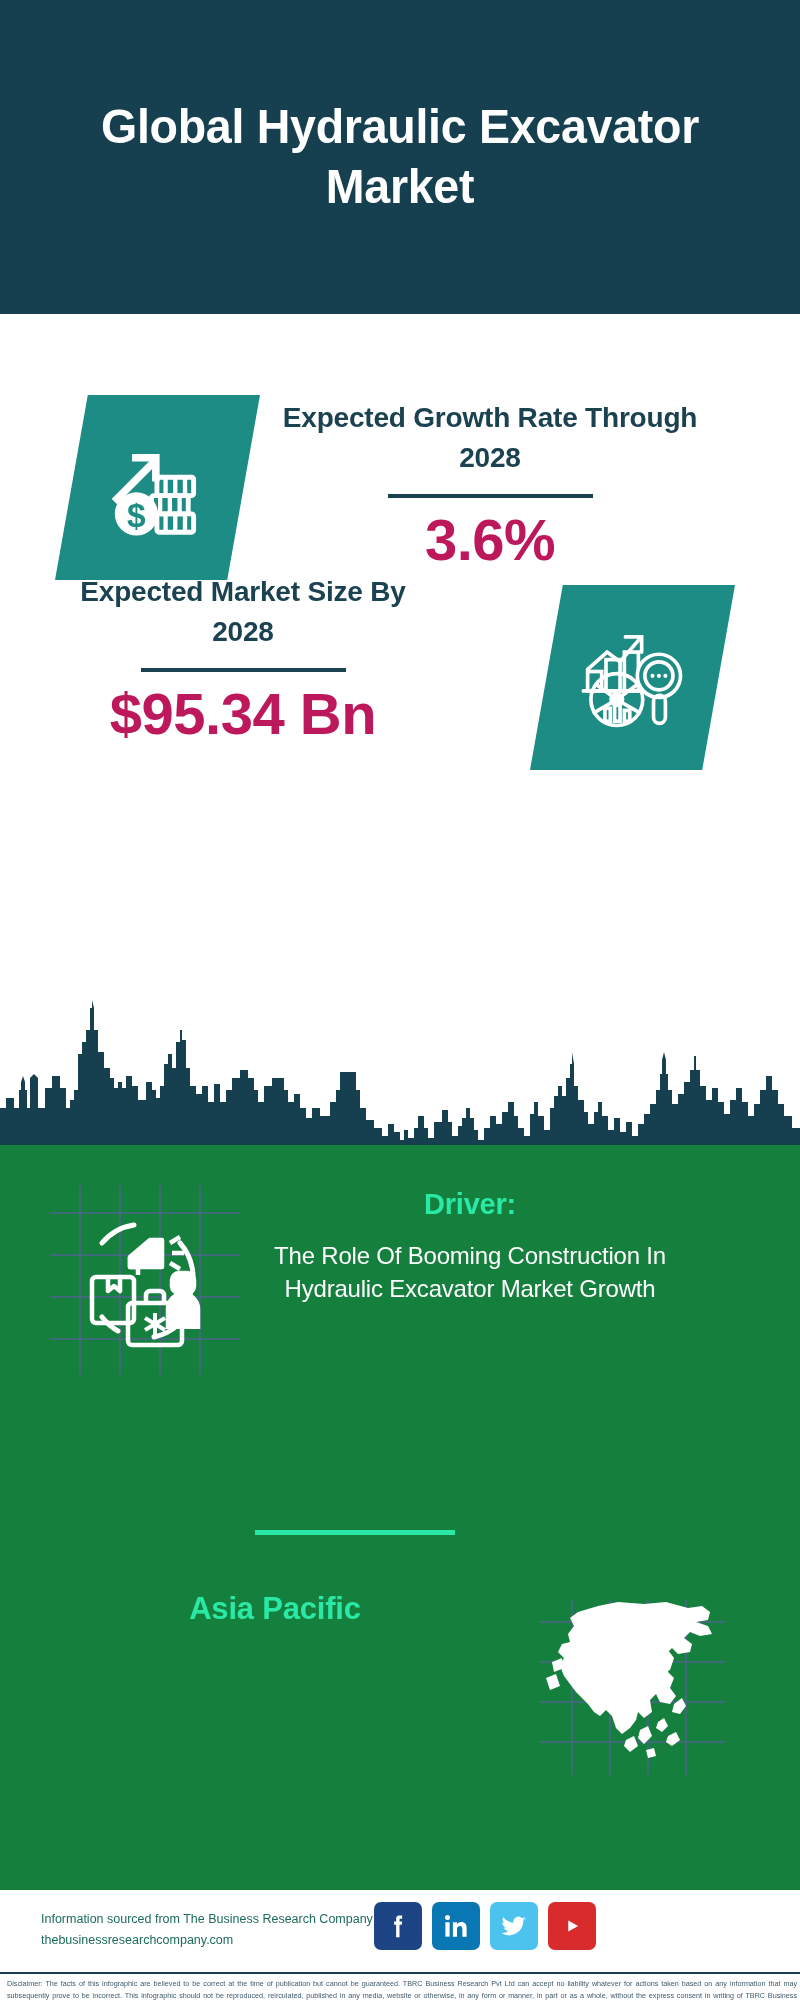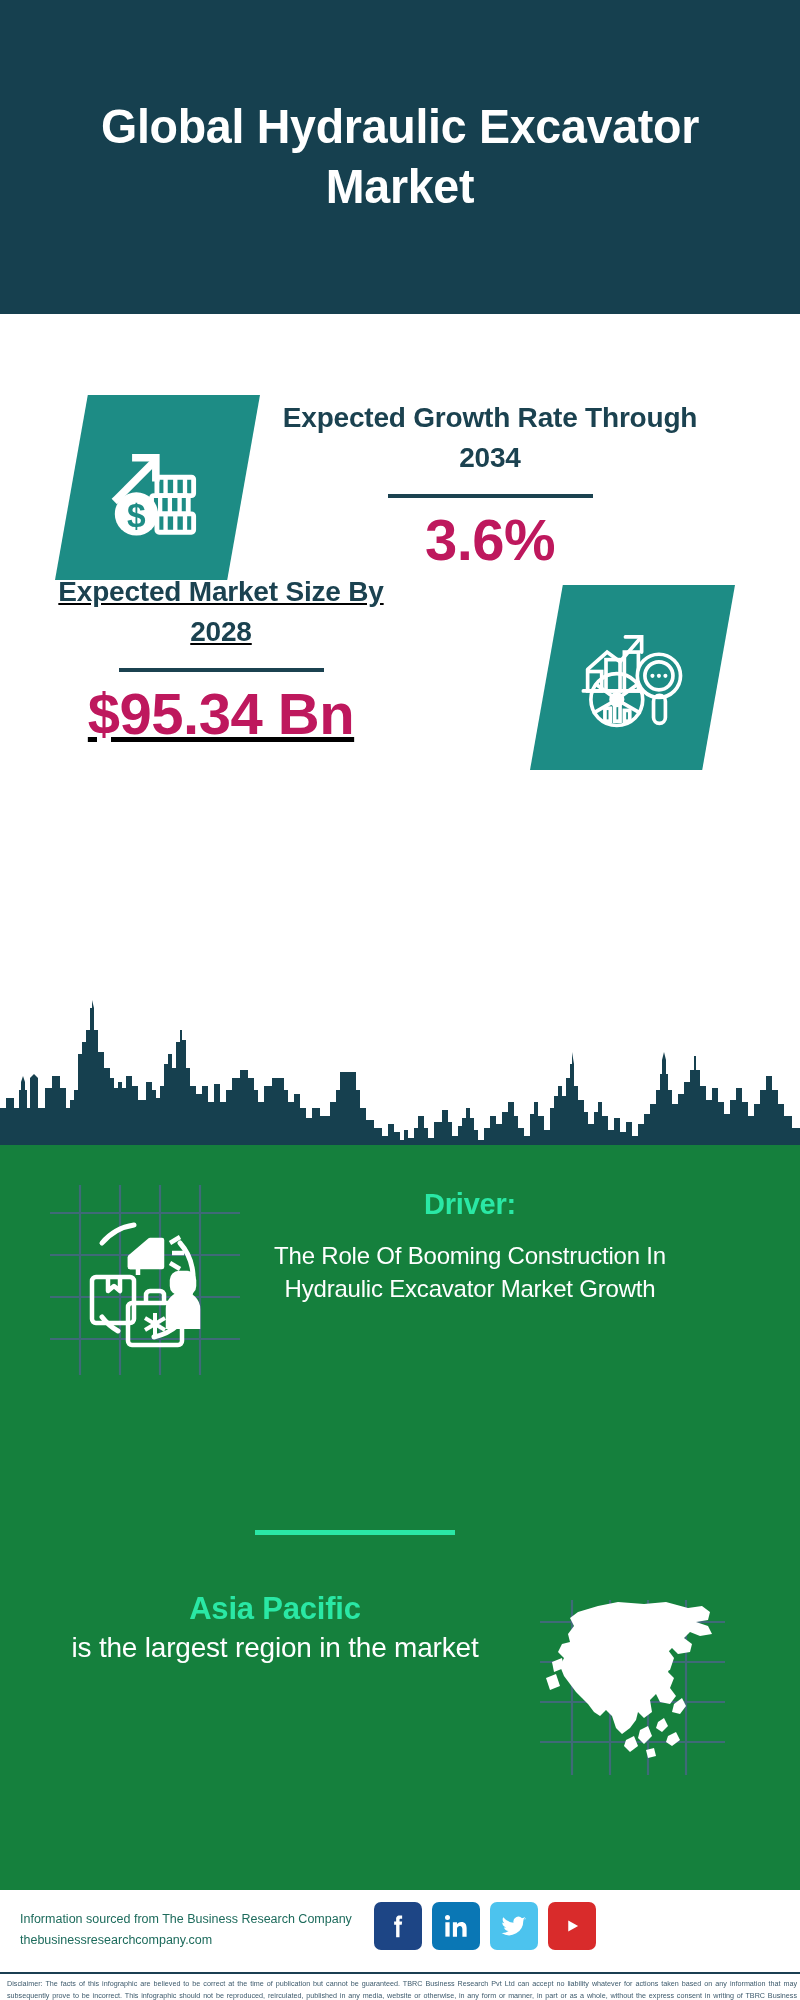--- a/index.html
+++ b/index.html
@@ -48,21 +48,21 @@
     clip-path: polygon(16% 0%, 100% 0%, 84% 100%, 0% 100%);
   }
   .para.right {
     left: 530px; top: 271px; width: 205px; height: 185px;
     clip-path: polygon(16% 0%, 100% 0%, 84% 100%, 0% 100%);
   }
   .para svg { width: 108px; height: 108px; display: block; }
 
   .stat-block { position: absolute; text-align: center; }
   .stat-block.first { left: 280px; top: 84px; width: 420px; }
-  .stat-block.second { left: 26px; top: 258px; width: 390px; text-decoration: underline; }
+  .stat-block.second { left: 48px; top: 258px; width: 390px; }
 
   .stat-label {
     color: #1b4250;
     font-size: 28px;
     font-weight: bold;
     line-height: 1.42;
     letter-spacing: -0.2px;
   }
   .stat-rule {
     width: 205px; height: 4px; background: #1b4250;
@@ -137,21 +137,21 @@
     letter-spacing: -0.2px;
   }
 
   
   .footer {
     position: absolute; left: 0; top: 1890px; width: 800px; height: 110px;
     background: #ffffff;
   }
   .footer-top { position: relative; height: 82px; }
   .source-text {
-    position: absolute; left: 20px; top: 19px; width: 350px;
+    position: absolute; left: 41px; top: 19px; width: 350px;
     color: #1d6b5c;
     font-size: 12.5px;
     line-height: 1.65;
   }
   .source-line2 { display: block; }
   .social-row {
     position: absolute; left: 374px; top: 12px;
     display: flex; gap: 10px; align-items: center;
   }
   .social {
@@ -203,21 +203,21 @@
           <line x1="66" y1="74" x2="66" y2="91" stroke-width="4"></line>
           <line x1="75" y1="74" x2="75" y2="91" stroke-width="4"></line>
 
           <circle cx="30" cy="74" r="20" fill="#ffffff" stroke="none"></circle>
           <text x="30" y="86" font-size="31" font-weight="bold" fill="#1d8c85" stroke="none" text-anchor="middle" font-family="Liberation Sans, sans-serif">$</text>
         </svg>
       </span>
     </div>
 
     <div class="stat-block first">
-      <div class="stat-label">Expected Growth Rate Through 2034</div>
+      <div class="stat-label">Expected Growth Rate Through 2028</div>
       <div class="stat-rule"></div>
       <div class="stat-value">3.6%</div>
     </div>
 
     <div class="stat-block second">
       <div class="stat-label">Expected Market Size By 2028</div>
       <div class="stat-rule"></div>
       <div class="stat-value">$95.34 Bn</div>
     </div>
 
@@ -351,21 +351,20 @@
 
     <div class="driver-text">
       <div class="driver-heading">Driver:</div>
       <div class="driver-body">The Role Of Booming Construction In Hydraulic Excavator Market Growth</div>
     </div>
 
     <div class="mid-rule"></div>
 
     <div class="region-text">
       <div class="region-name">Asia Pacific</div>
-      <div class="region-sub">is the largest region in the market</div>
     </div>
 
     <div class="grid-icon map-icon">
       <svg viewBox="0 0 185 175">
         <g stroke="#3f6a78" stroke-width="2.2">
           <line x1="32" y1="0" x2="32" y2="175"></line>
           <line x1="70" y1="0" x2="70" y2="175"></line>
           <line x1="108" y1="0" x2="108" y2="175"></line>
           <line x1="146" y1="0" x2="146" y2="175"></line>
           <line x1="0" y1="22" x2="185" y2="22"></line>

